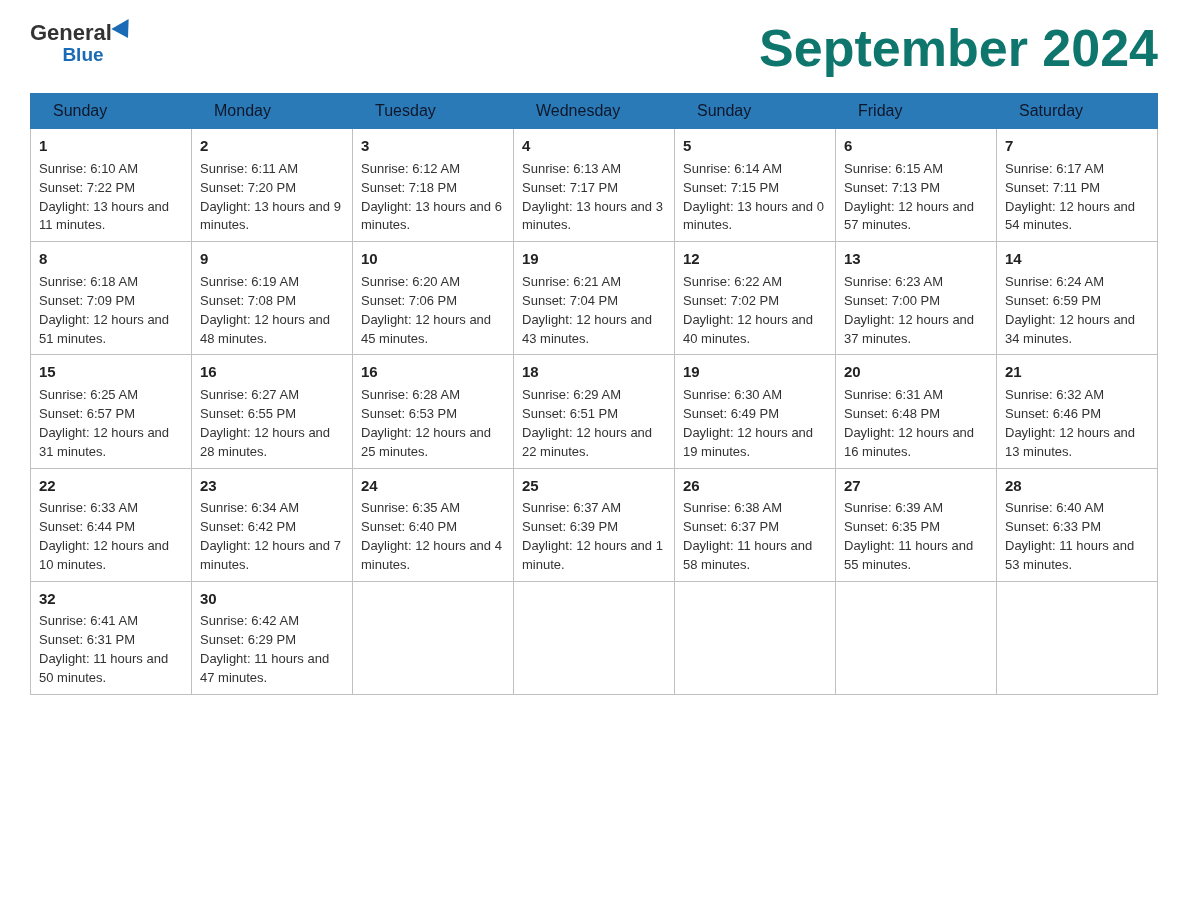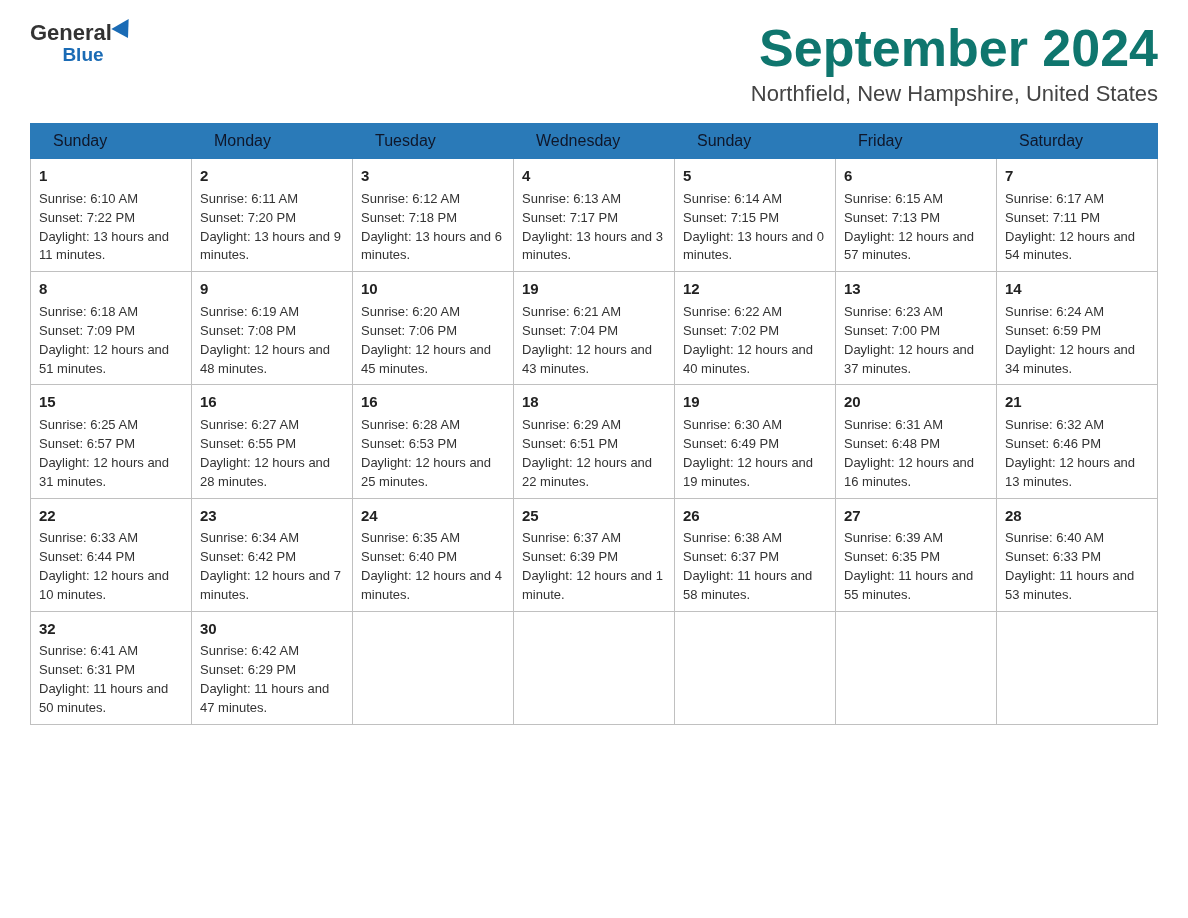--- a/index.html
+++ b/index.html
@@ -106,21 +106,20 @@
       <span class="logo-general">General</span>
       <span class="logo-triangle"></span>
       <br>
     </div>
     <div style="margin-left:0; margin-top:-2px;">
       <span class="logo-blue" style="font-size:19px; font-weight:bold;">Blue</span>
     </div>
   </div>
   <div class="title-area">
     <div class="month-title">September 2024</div>
-    <div class="location-title">Northfield, New Hampshire, United States</div>
   </div>
 </div>
 
 <table class="calendar-table">
   <thead>
     <tr>
       <th>Sunday</th>
       <th>Monday</th>
       <th>Tuesday</th>
       <th>Wednesday</th>

